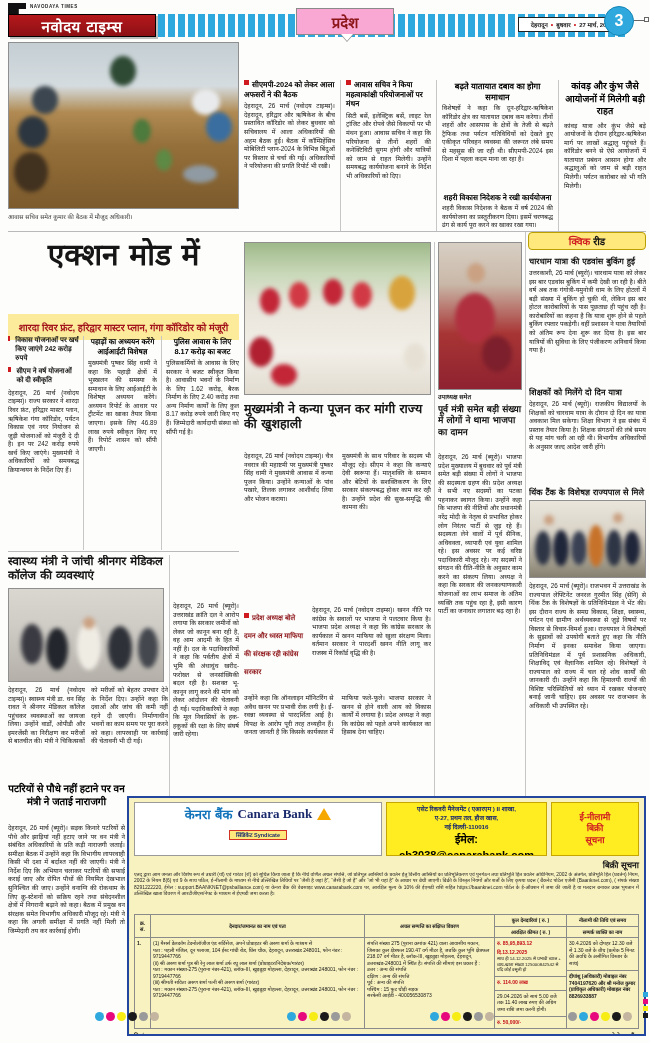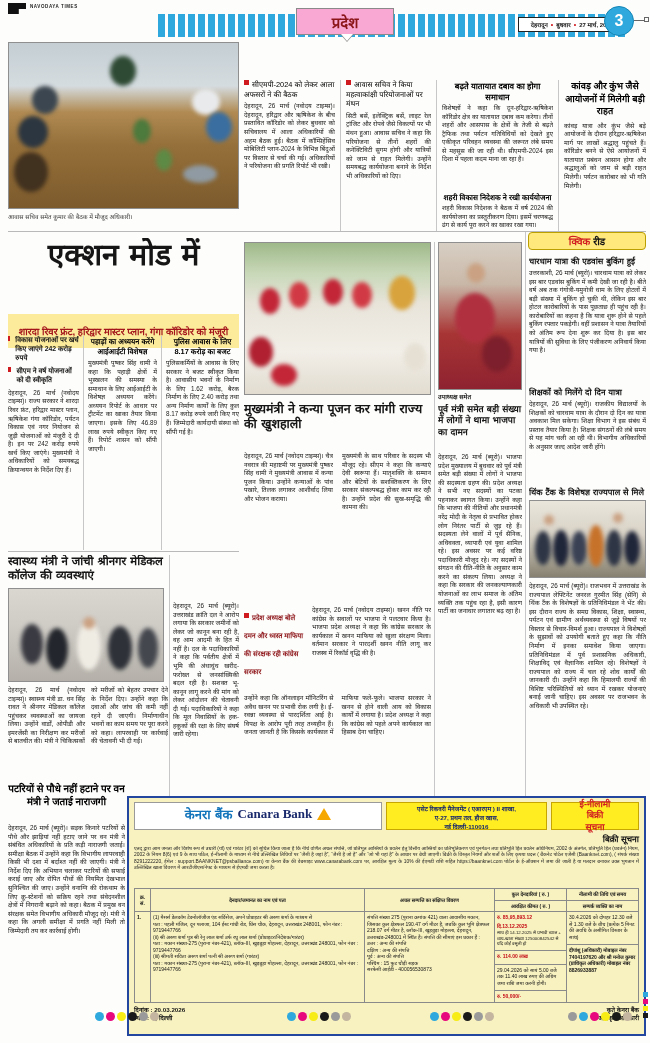--- a/index.html
+++ b/index.html
@@ -9,21 +9,21 @@
   .abs{position:absolute}
   .b{font-weight:700}
   .dev{font-family:"DejaVu Sans","Liberation Sans",sans-serif}
   .body-txt{font-size:6.3px;line-height:1.36;text-align:justify;color:#222;overflow:hidden}
   .tiny{font-size:4.9px;line-height:1.3;text-align:justify;color:#232323}
   .vr{position:absolute;width:1px;background:#c7c7c7}
   .hr{position:absolute;height:1px;background:#b9b9b9}
   .photo{position:absolute;overflow:hidden;border:1px solid #8f8f8f}
   .blob{position:absolute;border-radius:50%;filter:blur(2px)}
   .sqr{display:inline-block;width:5px;height:5px;background:#cf1a20;margin-right:3px;vertical-align:2px}
-  .colhead{font-weight:400;font-size:7.4px;line-height:1.3;color:#000;margin-bottom:3px}
+  .colhead{font-weight:700;font-size:7.4px;line-height:1.3;color:#000;margin-bottom:3px}
   .centerhead{font-weight:700;text-align:center;color:#000;overflow:hidden}
   .stripe{position:absolute;background:repeating-linear-gradient(90deg,#2fa9dd 0 7px,#ffffff 7px 10px)}
   .dotrow{position:absolute;display:flex;gap:2px}
   .dot{width:9px;height:9px;border-radius:50%}
   
   .brandbox{position:absolute;left:8px;top:14px;width:148px;height:23px;
     background:linear-gradient(#b5181c,#8c1014);border:1px solid #000;
     box-shadow:2px 2px 0 rgba(0,0,0,.25);display:flex;align-items:center;justify-content:center}
   .brandbox span{color:#fff;font-weight:700;font-size:15px;letter-spacing:.5px}
   .sectab{position:absolute;left:296px;top:8px;width:98px;height:27px;background:#f9a8d4;
@@ -42,38 +42,38 @@
   .regsq{position:absolute;left:644px;top:17px;width:5px;height:5px;border:1px solid #666;z-index:2}
   .flagshape{position:absolute;left:8px;top:3px;width:18px;height:11px;background:#111;
     clip-path:polygon(0 0,100% 0,100% 55%,60% 55%,60% 100%,0 100%)}
   .ntlabel{position:absolute;left:30px;top:4px;font-size:4.5px;font-weight:700;letter-spacing:.6px;color:#222}
   
   .ccols{position:absolute;left:244px;top:80px;width:402px;height:151px;display:flex}
   .ccol{height:100%;overflow:hidden;padding:0 5px}
   .ccol + .ccol{border-left:1px solid #c7c7c7}
   .quote{font-weight:700;text-align:center;font-size:9.3px;line-height:1.35;color:#000}
   
-  .ybar{position:absolute;left:8px;top:314px;width:231px;height:34px;background:#fdeb9c;
+  .ybar{position:absolute;left:8px;top:314px;width:231px;height:26px;background:#fdeb9c;
     display:flex;align-items:center;justify-content:center;overflow:hidden}
   .ybar span{color:#a4151b;font-weight:700;font-size:9.6px;white-space:nowrap}
   .lcols{position:absolute;left:8px;top:336px;width:231px;height:214px;display:flex}
   .lcol{height:100%;overflow:hidden;padding:0 4px}
   .lcol + .lcol{border-left:1px solid #c7c7c7}
   .bullet-item{display:flex;gap:2px;font-weight:700;font-size:6.9px;line-height:1.3;margin-bottom:4px}
   
   .qrbox{position:absolute;left:528px;top:232px;width:118px;height:18px;background:#ffe97c;
     border:1px solid #bb9e00;border-radius:4px;display:flex;align-items:center;justify-content:center;
     font-weight:700;font-size:10px;gap:3px}
   .qr-red{color:#d11c22}
   
   .maroon{color:#8d1418;font-weight:700;font-size:6.9px;line-height:1.35;text-align:left}
   
   .ad{position:absolute;left:127px;top:796px;width:519px;height:240px;border:2px solid #23479e;
     background:#f8f2c0;padding:4px 5px;overflow:hidden}
-  .adhead{display:flex;gap:4px;height:28px}
+  .adhead{display:flex;gap:4px;height:54px}
   .adwhite{width:248px;background:#fff;border:1px solid #9a9a9a;padding:2px 4px;text-align:center;overflow:hidden}
   .adbrandrow{display:flex;align-items:center;justify-content:center;gap:5px}
   .adhindi{color:#1274bb;font-weight:700;font-size:13px}
   .adeng{color:#1a2a6c;font-weight:700;font-size:13px;font-family:"Liberation Serif",serif}
   .adtri{width:0;height:0;border-left:7px solid transparent;border-right:7px solid transparent;
     border-bottom:12px solid #f7a800;display:inline-block}
   .syn{display:inline-block;background:#ffe97c;border:1px solid #d23325;padding:0 6px;
     font-size:5.5px;font-weight:700;color:#1a2a6c;margin-top:2px}
   .adyellow{flex:1;background:#ffec21;border:1px solid #c7a600;text-align:center;padding:2px;overflow:hidden}
   .adyellow div{font-size:6.2px;font-weight:700;color:#15256e;line-height:1.45}
@@ -95,20 +95,23 @@
   .regstrip i{width:5px;height:5px;display:block}
 </style>
 </head>
 <body>
 
 <div class="page">
 
   <div class="flagshape"></div>
   <div class="ntlabel">NAVODAYA TIMES</div>
   <div class="stripe" style="left:158px;top:14px;width:468px;height:23px"></div>
+  <div class="brandbox">
+    <span class="dev">नवोदय टाइम्स</span>
+  </div>
   <div class="sectab">
     <span class="dev">प्रदेश</span>
   </div>
   <div class="datebox">
     <span>देहरादून</span>
     <span class="reddot">•</span>
     <span>बुधवार</span>
     <span class="reddot">•</span>
     <span>27 मार्च, 2026</span>
   </div>

